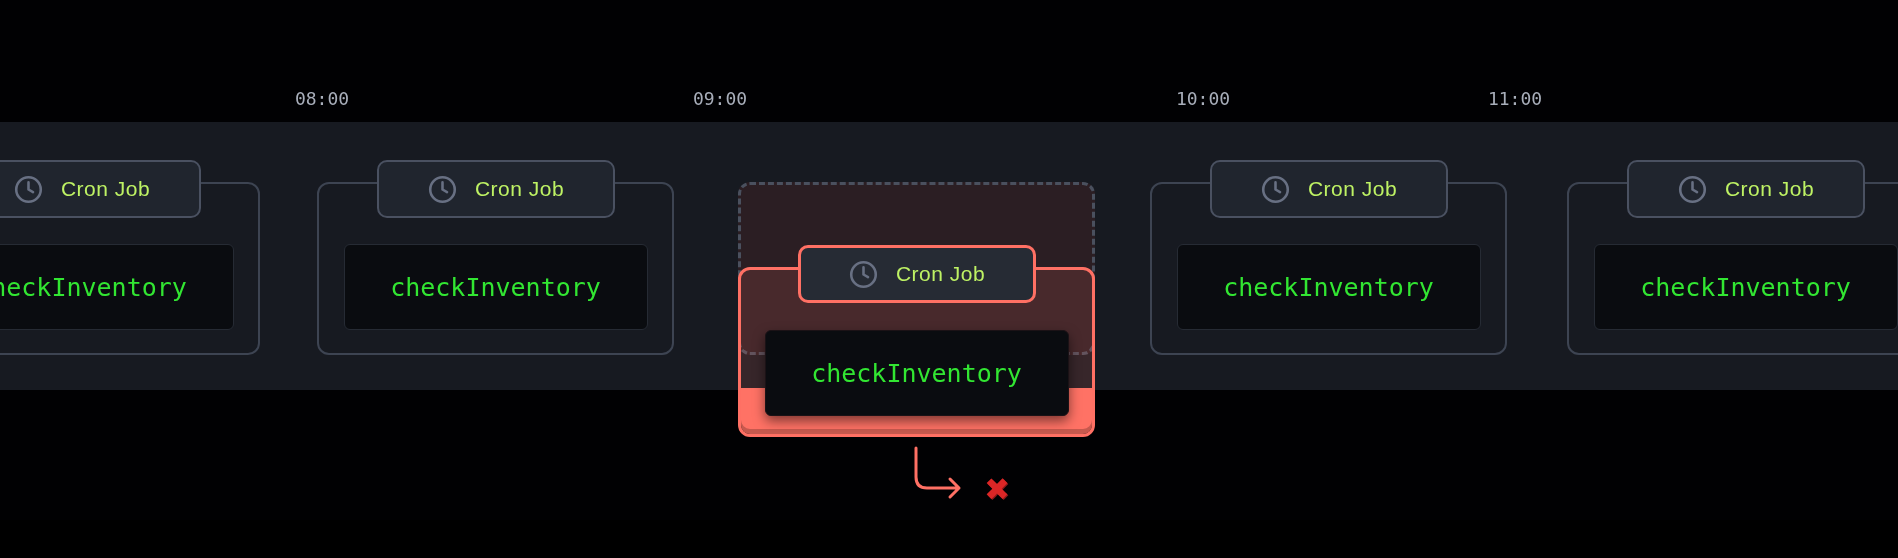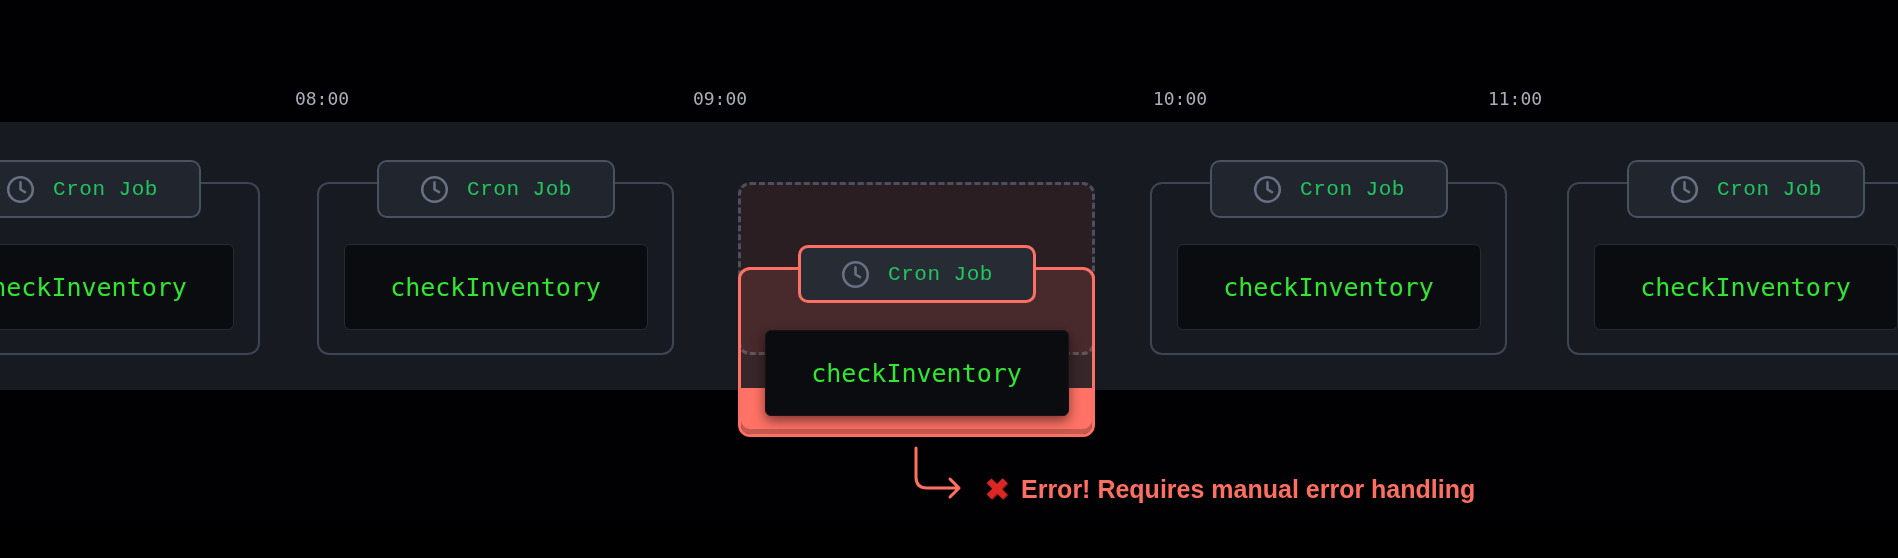--- a/index.html
+++ b/index.html
@@ -5,36 +5,36 @@
   html,body{margin:0;padding:0;background:#000;}
   .stage{
     position:relative;width:1898px;height:520px;background:#010103;
     overflow:hidden;font-family:"Liberation Sans",sans-serif;
   }
   .band{position:absolute;left:0;top:122px;width:100%;height:268px;background:#171a21;}
   .tick{
     position:absolute;top:88px;width:140px;text-align:center;
     font-family:"DejaVu Sans Mono",monospace;font-size:18px;color:#a8aeba;
   }
-  .tick-0{left:252px;} .tick-1{left:650px;} .tick-2{left:1110px;} .tick-3{left:1445px;}
+  .tick-0{left:252px;} .tick-1{left:650px;} .tick-2{left:1133px;} .tick-3{left:1445px;}
 
   
   .card{
     position:absolute;top:182px;width:357px;height:173px;box-sizing:border-box;
     border:2px solid #3d4452;border-radius:12px;background:transparent;
   }
   .slot-s0{left:-97px;} .slot-s1{left:317px;} .slot-s3{left:1150px;} .slot-s4{left:1567px;}
 
   .badge{
     position:absolute;top:-24px;left:50%;transform:translateX(-50%);
     width:238px;height:58px;box-sizing:border-box;
     background:#20252e;border:2px solid #4a5161;border-radius:10px;
     display:flex;align-items:center;justify-content:center;gap:17px;
   }
-  .badge-label{font-size:21px;color:#22c55e;letter-spacing:.5px;white-space:nowrap;font-family:Liberation Mono, monospace;}
+  .badge-label{font-size:21px;color:#bef264;letter-spacing:.5px;white-space:nowrap;}
   .clock{width:31px;height:31px;flex:0 0 auto;}
 
   .job-box{
     position:absolute;top:60px;left:50%;transform:translateX(-50%);
     width:304px;height:86px;box-sizing:border-box;
     background:#0a0c10;border:1px solid #262b34;border-radius:6px;
     display:flex;align-items:center;justify-content:center;
   }
   .job-name{
     font-family:"DejaVu Sans Mono",monospace;font-size:25px;color:#32e632;white-space:nowrap;
@@ -145,15 +145,14 @@
       <span class="job-name">checkInventory</span>
     </div>
   </div>
 
   <svg class="arrow" viewBox="0 0 80 58">
     <path d="M16 6 L16 35 Q16 46 27 46 L59 46 M50 37 L59 46 L50 55" fill="none" stroke="#ff7064" stroke-width="3" stroke-linecap="round" stroke-linejoin="round"></path>
   </svg>
 
   <div class="error-note">
     <span class="cross">✖</span>
-    <span class="error-text">Error! Requires manual error handling</span>
   </div>
 </div>
 
 </body></html>

